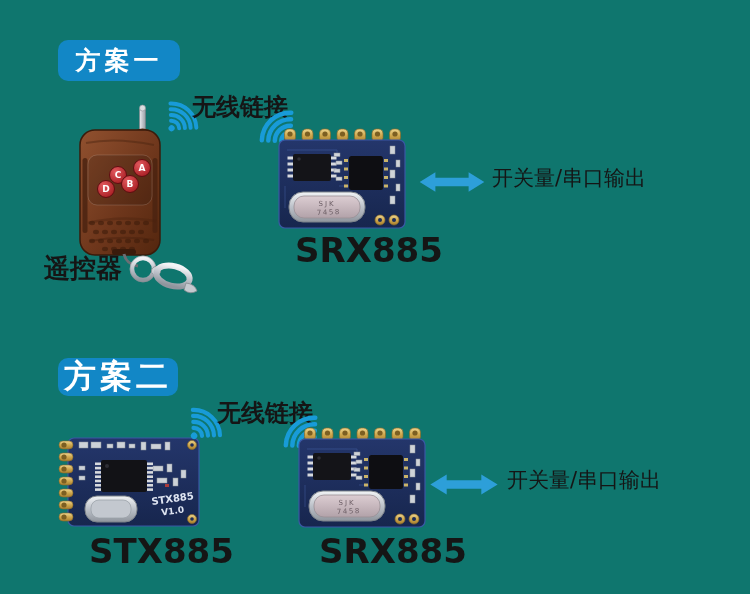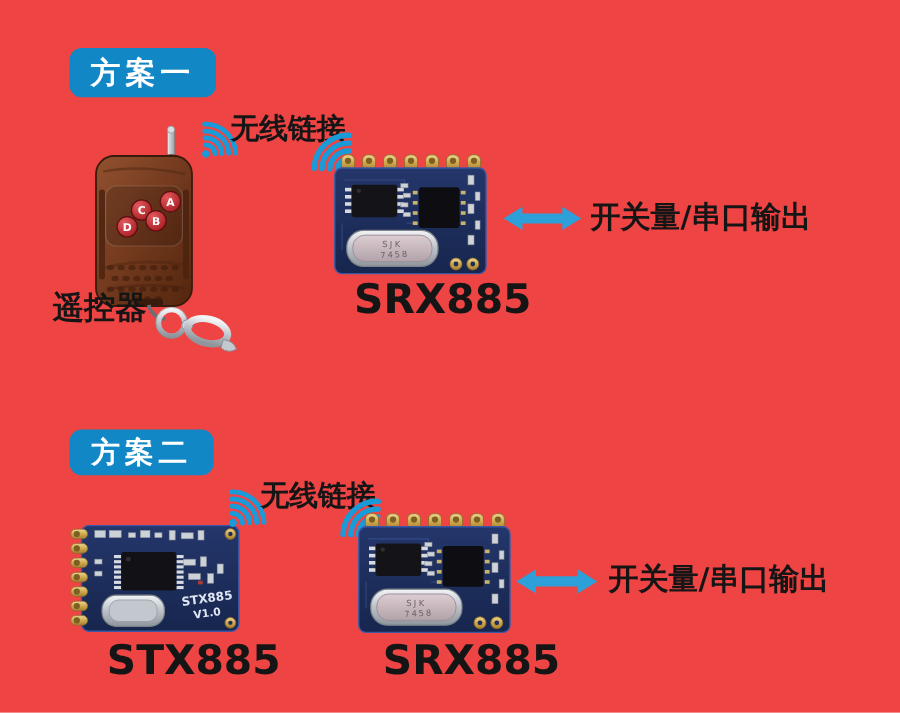--- a/index.html
+++ b/index.html
@@ -1,26 +1,26 @@
 <!DOCTYPE html>
 <html style="--badge_blue: #1287c6; --wifi_blue: #189bd8; --arrow_blue: #2d9fd9; --label_black: #151515; --pcb_navy: #1d2c58; --gold: #d8b75e; --remote_brown: #7b3f24; --button_red: #c1272d;"><head>
 <meta charset="utf-8">
 <style>
   html,body{margin:0;padding:0;background:#fff;}
-  .canvas{position:relative;width:750px;height:594px;background:#ef4444;overflow:hidden;
+  .canvas{position:relative;width:750px;height:594px;background:#0f766e;overflow:hidden;
           font-family:"DejaVu Sans","Liberation Sans",sans-serif;}
   .abs{position:absolute;}
   .badge{background:var(--badge_blue);color:#fff;font-weight:bold;
          display:flex;align-items:center;justify-content:center;
          border-radius:10px;letter-spacing:4px;}
   .badge-1{left:58px;top:40px;width:122px;height:41px;font-size:25px;}
-  .badge-2{left:58px;top:358px;width:120px;height:38px;font-size:24px;}
+  .badge-2{left:58px;top:358px;width:120px;height:38px;font-size:32px;}
   .module-label{color:var(--label_black);font-weight:bold;font-size:34px;letter-spacing:0px;}
   .wireless-label{color:var(--label_black);font-weight:bold;font-size:24px;}
-  .output-label{color:var(--label_black);font-weight:bold;font-size:25px;}
+  .output-label{color:var(--label_black);font-weight:normal;font-size:21px;}
   .wifi{transform:rotate(43deg);transform-origin:50% 50%;}
   .wifi-mir{transform:rotate(-43deg);transform-origin:50% 50%;}
   svg text{font-family:"DejaVu Sans","Liberation Sans",sans-serif;}
 </style>
 </head>
 <body>
 
 <svg width="0" height="0" style="position:absolute" aria-hidden="true">
   <defs>
     <linearGradient id="goldGrad" x1="0" y1="0" x2="0" y2="1">
@@ -120,21 +120,21 @@
     <g>
       <path d="M58 151 C 60 160, 66 162, 72 163" stroke="#6b6f74" stroke-width="3" fill="none"></path>
       <circle cx="77" cy="166" r="11" fill="none" stroke="url(#silverGrad)" stroke-width="4.5"></circle>
       <circle cx="77" cy="166" r="13" fill="none" stroke="#81868c" stroke-width="0.8" opacity="0.6"></circle>
       <circle cx="90" cy="168" r="4.5" fill="#cfd3d7" stroke="#868b91" stroke-width="0.8"></circle>
       <ellipse cx="107" cy="173" rx="17" ry="10" fill="none" stroke="url(#silverGrad)" stroke-width="6" transform="rotate(14 107 173)"></ellipse>
       <path d="M120 180 q9 1 11 8 q-7 4 -13 -1 z" fill="#c4c9cf" stroke="#868b91" stroke-width="0.8"></path>
     </g>
   </svg>
 
-  <div class="abs module-label" style="left:44px;top:239px;font-size:26px">遥控器</div>
+  <div class="abs module-label" style="left:44px;top:251px;font-size:26px">遥控器</div>
 
   <svg class="abs wifi" style="left:161px;top:94px" width="44" height="44" viewBox="0 0 100 100">
     <g style="stroke:var(--wifi_blue)" stroke-width="9" fill="none" stroke-linecap="round">
       <path d="M37.3 76.3 A18 18 0 0 1 62.7 76.3"></path>
       <path d="M28.1 67.1 A31 31 0 0 1 71.9 67.1"></path>
       <path d="M18.9 57.9 A44 44 0 0 1 81.1 57.9"></path>
       <path d="M9.7 48.7 A57 57 0 0 1 90.3 48.7"></path>
     </g>
     <circle cx="50" cy="88" r="7" style="fill:var(--wifi_blue)"></circle>
   </svg>

